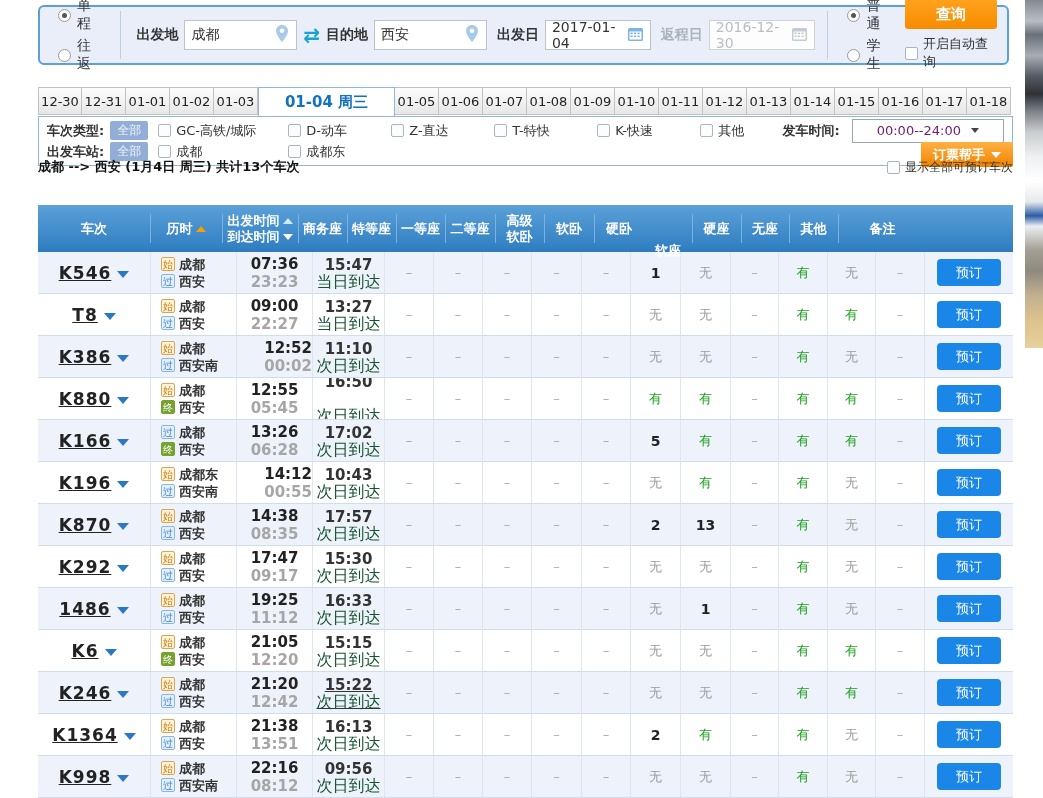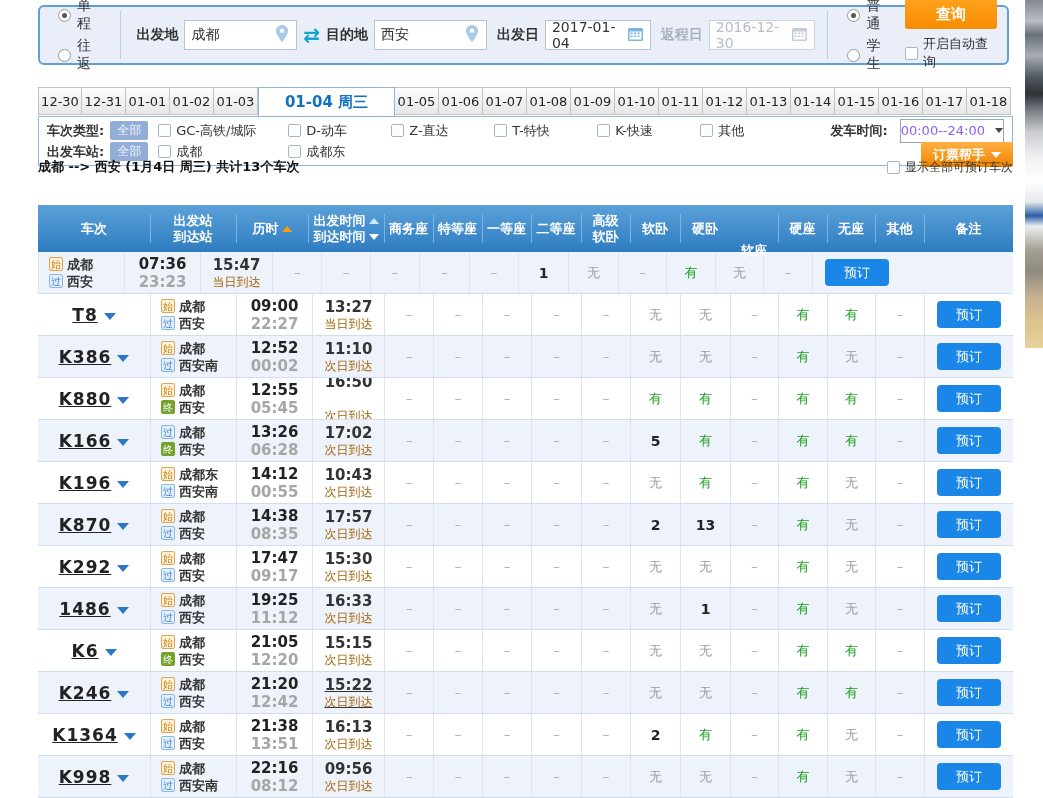--- a/index.html
+++ b/index.html
@@ -53,21 +53,21 @@
   .filter-panel{position:absolute;left:38px;top:116px;width:975px;height:50px;
     border:1px solid #8cb8dc;background:#fff;box-sizing:border-box;padding:3px 8px;}
   .f-row{display:flex;align-items:center;height:21px;}
   .f-label{font-weight:bold;font-size:13px;color:#333;margin-right:6px;white-space:nowrap;}
   .all-badge{background:#93aed6;color:#eef4fc;font-size:12px;padding:1px 7px;border-radius:2px;
     margin-right:10px;cursor:pointer;}
   .f-opt{display:flex;align-items:center;gap:5px;font-size:13px;color:#333;cursor:pointer;
     margin-right:8px;box-sizing:border-box;}
   .time-group{margin-left:auto;display:flex;align-items:center;gap:6px;}
   .time-select{border:1px solid #9aa4ad;background:#fff;height:22px;display:flex;align-items:center;
-    gap:10px;padding:0 0;font-size:13px;color:#8b5cf6;cursor:pointer;}
+    gap:10px;padding:0 24px;font-size:13px;color:#701a75;cursor:pointer;}
   .sel-caret{width:0;height:0;border-left:4px solid transparent;border-right:4px solid transparent;
     border-top:5px solid #444;}
   .helper-btn{position:absolute;right:-1px;bottom:-2px;height:25px;padding:0 12px;border:none;
     background:linear-gradient(#ffb143,#f08300);color:#fff;font-size:13px;font-weight:bold;
     border-radius:2px;display:flex;align-items:center;gap:6px;cursor:pointer;font-family:inherit;}
   .helper-caret{width:0;height:0;border-left:5px solid transparent;border-right:5px solid transparent;
     border-top:6px solid #fff;}
 
   
   .summary{position:absolute;left:38px;top:158px;width:975px;display:flex;align-items:center;}
@@ -104,21 +104,21 @@
   .st-line{display:flex;align-items:center;gap:4px;line-height:15px;}
   .badge{width:14px;height:14px;border-radius:2px;font-size:10px;line-height:14px;text-align:center;
     box-sizing:border-box;flex:none;}
   .badge.b-start{background:#fdf3dc;border:1px solid #dca550;color:#d07800;}
   .badge.b-pass{background:#e3f0fc;border:1px solid #88b8e0;color:#4585c8;}
   .badge.b-end{background:#74a22c;border:1px solid #74a22c;color:#fff;}
   .st-name{font-weight:bold;font-size:13px;color:#333;}
   .tm-dep{font-size:15px;font-weight:bold;color:#222;line-height:18px;}
   .tm-arr{font-size:15px;font-weight:bold;color:#a6a6a6;line-height:18px;}
   .du-time{font-size:15px;font-weight:bold;color:#333;line-height:18px;}
-  .du-day{font-size:12px;color:#a16207;line-height:16px;}
+  .du-day{font-size:16px;color:#14532d;line-height:16px;}
   .seat{font-size:13px;}
   .seat.dash{color:#aaa;}
   .seat.none{color:#999;}
   .seat.avail{color:#1f9e1f;}
   .seat.num{color:#222;font-weight:bold;font-size:14px;}
   .book-btn{width:64px;height:27px;border:none;border-radius:4px;background:#1a86e8;color:#fff;
     font-size:13px;cursor:pointer;font-family:inherit;}
 
   
   .photo-strip{position:absolute;left:1025px;top:0;width:18px;height:348px;
@@ -315,28 +315,20 @@
   </span>
 </div>
 
 <div class="ttable">
   <div class="thead" id="thead">
       <div class="hcell" style="width: 112px;">
         <span class="hline">
           <span>车次</span>
         </span>
       </div>
-      <div class="hcell" style="width: 86px;">
-        <span class="hline">
-          <span>出发站</span>
-        </span>
-        <span class="hline">
-          <span>到达站</span>
-        </span>
-      </div>
       <div class="hcell" style="width: 72px;">
         <span class="hline">
           <span>历时</span>
           <span class="arr up-orange"></span>
         </span>
       </div>
       <div class="hcell" style="width: 76px;">
         <span class="hline">
           <span>出发时间</span>
           <span class="arr up-light"></span>
@@ -405,20 +397,26 @@
         </span>
       </div>
       <div class="hcell" style="width: 89px;">
         <span class="hline">
           <span>备注</span>
         </span>
       </div>
     </div>
   <div id="tbody">
       <div class="trow alt">
+        <div class="tcell firstc" style="width: 112px;">
+          <span class="code-wrap">
+            <span class="train-code">K546</span>
+            <span class="caret-down"></span>
+          </span>
+        </div>
         <div class="tcell st-cell" style="width: 86px;">
           <span class="st-line">
             <span class="badge b-start">始</span>
             <span class="st-name">成都</span>
           </span>
           <span class="st-line">
             <span class="badge b-pass">过</span>
             <span class="st-name">西安</span>
           </span>
         </div>
@@ -539,21 +537,21 @@
         <div class="tcell st-cell" style="width: 86px;">
           <span class="st-line">
             <span class="badge b-start">始</span>
             <span class="st-name">成都</span>
           </span>
           <span class="st-line">
             <span class="badge b-pass">过</span>
             <span class="st-name">西安南</span>
           </span>
         </div>
-        <div class="tcell" style="width: 76px;">
+        <div class="tcell" style="width: 76px; align-items: flex-end;">
           <span class="tm-dep">12:52</span>
           <span class="tm-arr">00:02</span>
         </div>
         <div class="tcell" style="width: 72px;">
           <span class="du-time">11:10</span>
           <span class="du-day">次日到达</span>
         </div>
         <div class="tcell" style="width: 49px;">
           <span class="seat dash">–</span>
         </div>
@@ -725,21 +723,21 @@
         <div class="tcell st-cell" style="width: 86px;">
           <span class="st-line">
             <span class="badge b-start">始</span>
             <span class="st-name">成都东</span>
           </span>
           <span class="st-line">
             <span class="badge b-pass">过</span>
             <span class="st-name">西安南</span>
           </span>
         </div>
-        <div class="tcell" style="width: 76px;">
+        <div class="tcell" style="width: 76px; align-items: flex-end;">
           <span class="tm-dep">14:12</span>
           <span class="tm-arr">00:55</span>
         </div>
         <div class="tcell" style="width: 72px;">
           <span class="du-time">10:43</span>
           <span class="du-day">次日到达</span>
         </div>
         <div class="tcell" style="width: 49px;">
           <span class="seat dash">–</span>
         </div>

